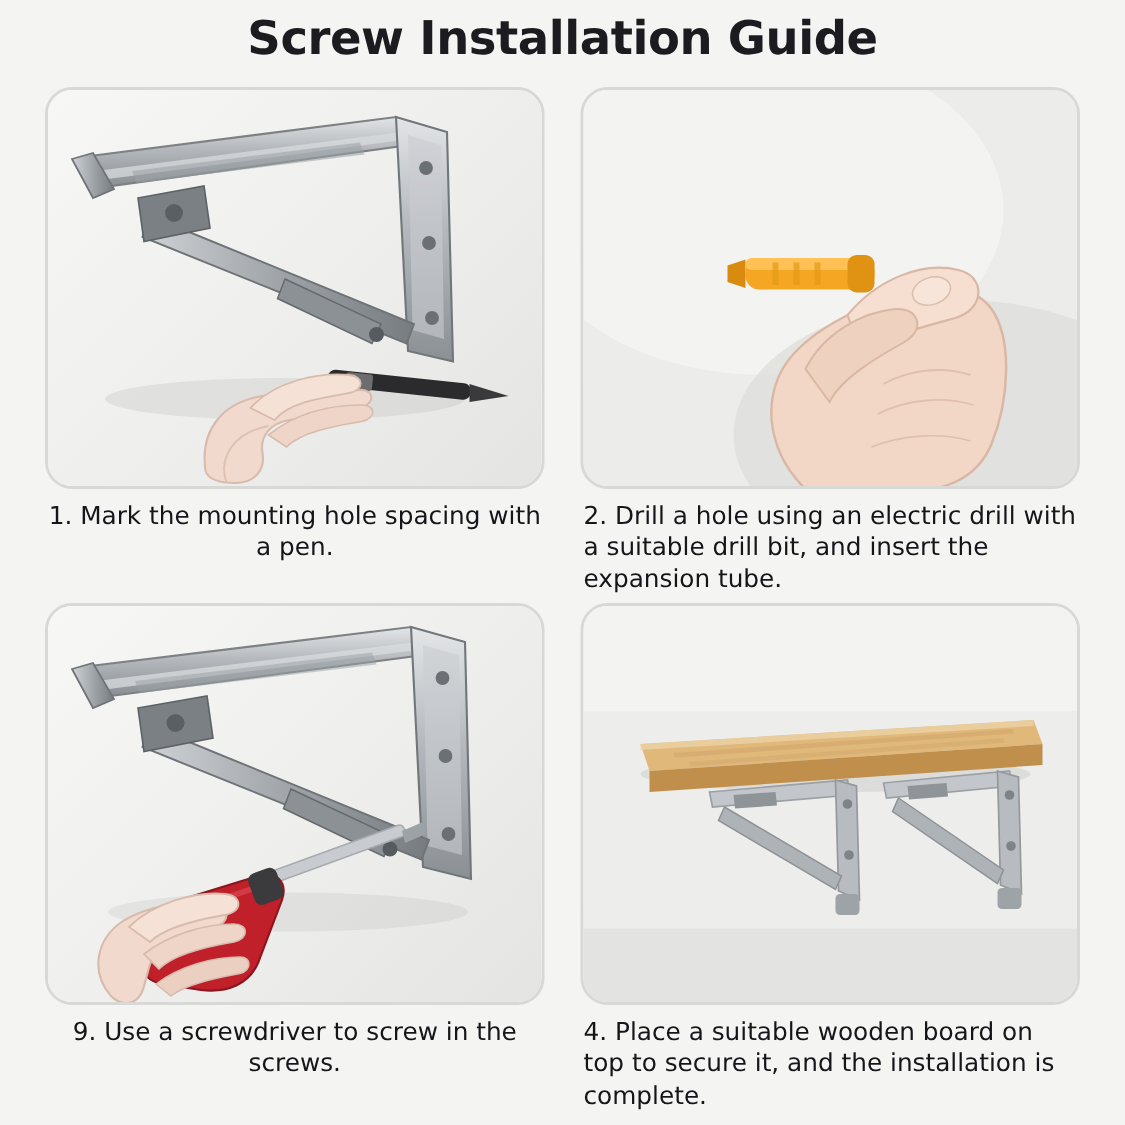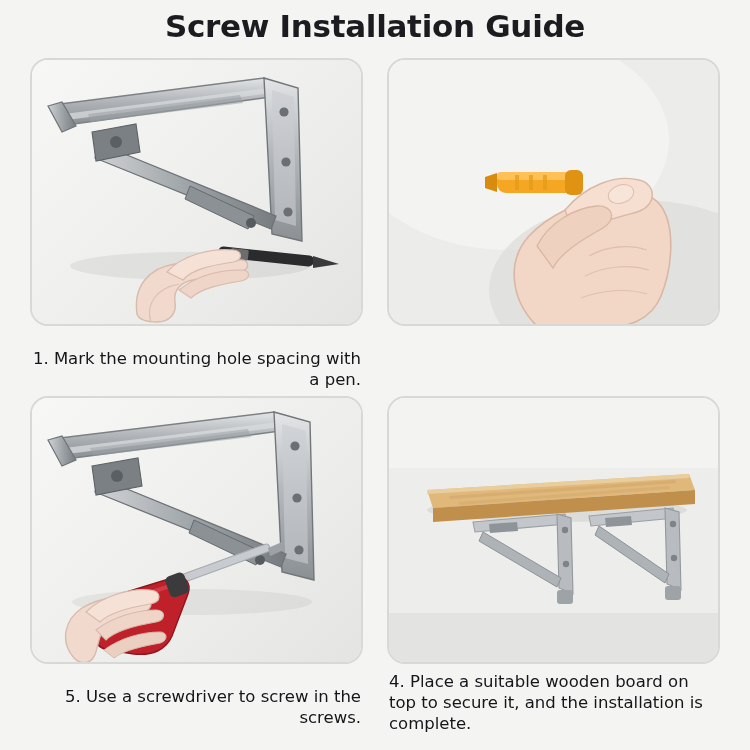--- a/index.html
+++ b/index.html
@@ -51,22 +51,21 @@
     box-sizing: border-box;
   }
   .caption {
     font-size: 16.5px;
     line-height: 1.28;
     color: #15151a;
     padding: 7px 2px 0 2px;
     font-family: "DejaVu Sans", sans-serif;
   }
   .cap-center {
-    text-align: right;
-    margin-top: 15px;
+    text-align: center;
   }
   .cap-left {
     text-align: left;
   }
 
   
   .wall-bg {
     position: absolute;
     inset: 0;
     background: linear-gradient(135deg, #f7f7f5 0%, #ededeb 60%, #e4e4e2 100%);
@@ -181,20 +180,21 @@
                      C196 178 172 192 164 208 Z" fill="#eed1be" stroke="#d9b7a4" stroke-width="1.3"></path>
 
             <ellipse cx="232" cy="134" rx="13" ry="9" transform="rotate(-18 232 134)" fill="#f7e5da" stroke="#dcbdab" stroke-width="1"></ellipse>
 
             <path d="M200 196 C218 186 240 184 258 190" fill="none" stroke="#e0bfae" stroke-width="1.3"></path>
             <path d="M196 216 C216 206 240 204 260 210" fill="none" stroke="#e0bfae" stroke-width="1.2"></path>
             <path d="M192 238 C212 230 238 228 258 234" fill="none" stroke="#e0bfae" stroke-width="1.1"></path>
           </g>
         </svg>
       </div>
+      <div class="caption cap-left">2. Drill a hole using an electric drill with a suitable drill bit, and insert the expansion tube.</div>
     </div>
 
     <div class="cell">
       <div class="photo">
         <div class="wall-bg"></div>
 
         <svg class="bracket" style="left:10px; top:4px;" width="320" height="230" viewBox="0 0 320 230">
           <defs>
             <linearGradient id="met2" x1="0" y1="0" x2="0" y2="1">
               <stop offset="0%" stop-color="#e4e6e8"></stop>
@@ -236,21 +236,21 @@
             <rect x="112" y="40" width="20" height="22" rx="5" transform="rotate(-20 112 40)" fill="#3b3b3d"></rect>
           </g>
 
           <path d="M22 120 C8 104 12 82 30 70 C46 60 72 56 90 58 C102 60 102 72 90 74
                    C74 77 56 82 50 94 C44 106 46 120 36 124 C30 126 26 124 22 120 Z" fill="#f1d9cd" stroke="#d7bbac" stroke-width="1.4"></path>
           <path d="M34 74 C50 58 78 50 98 52 C110 53 110 64 98 66 C80 69 58 74 48 84 Z" fill="#f5e1d6" stroke="#d7bbac" stroke-width="1.2"></path>
           <path d="M44 92 C62 78 86 72 104 72 C114 72 114 82 104 84 C86 87 64 92 54 102 Z" fill="#eed5c8" stroke="#d7bbac" stroke-width="1.1"></path>
           <path d="M52 112 C68 100 90 94 108 94 C116 94 116 103 108 105 C92 108 72 112 62 120 Z" fill="#ebd0c2" stroke="#d7bbac" stroke-width="1"></path>
         </svg>
       </div>
-      <div class="caption cap-center">5. Use a screwdriver to screw in the screws.</div>
+      <div class="caption cap-center">9. Use a screwdriver to screw in the screws.</div>
     </div>
 
     <div class="cell">
       <div class="photo">
         <div class="wall-bg plain"></div>
 
         <svg style="position:absolute; left:0; top:0;" width="330" height="268" viewBox="0 0 330 268">
           <rect x="0" y="0" width="330" height="268" fill="#ededeb"></rect>
           <rect x="0" y="0" width="330" height="70" fill="#f3f3f1"></rect>
           <rect x="0" y="215" width="330" height="53" fill="#e3e3e1"></rect>

